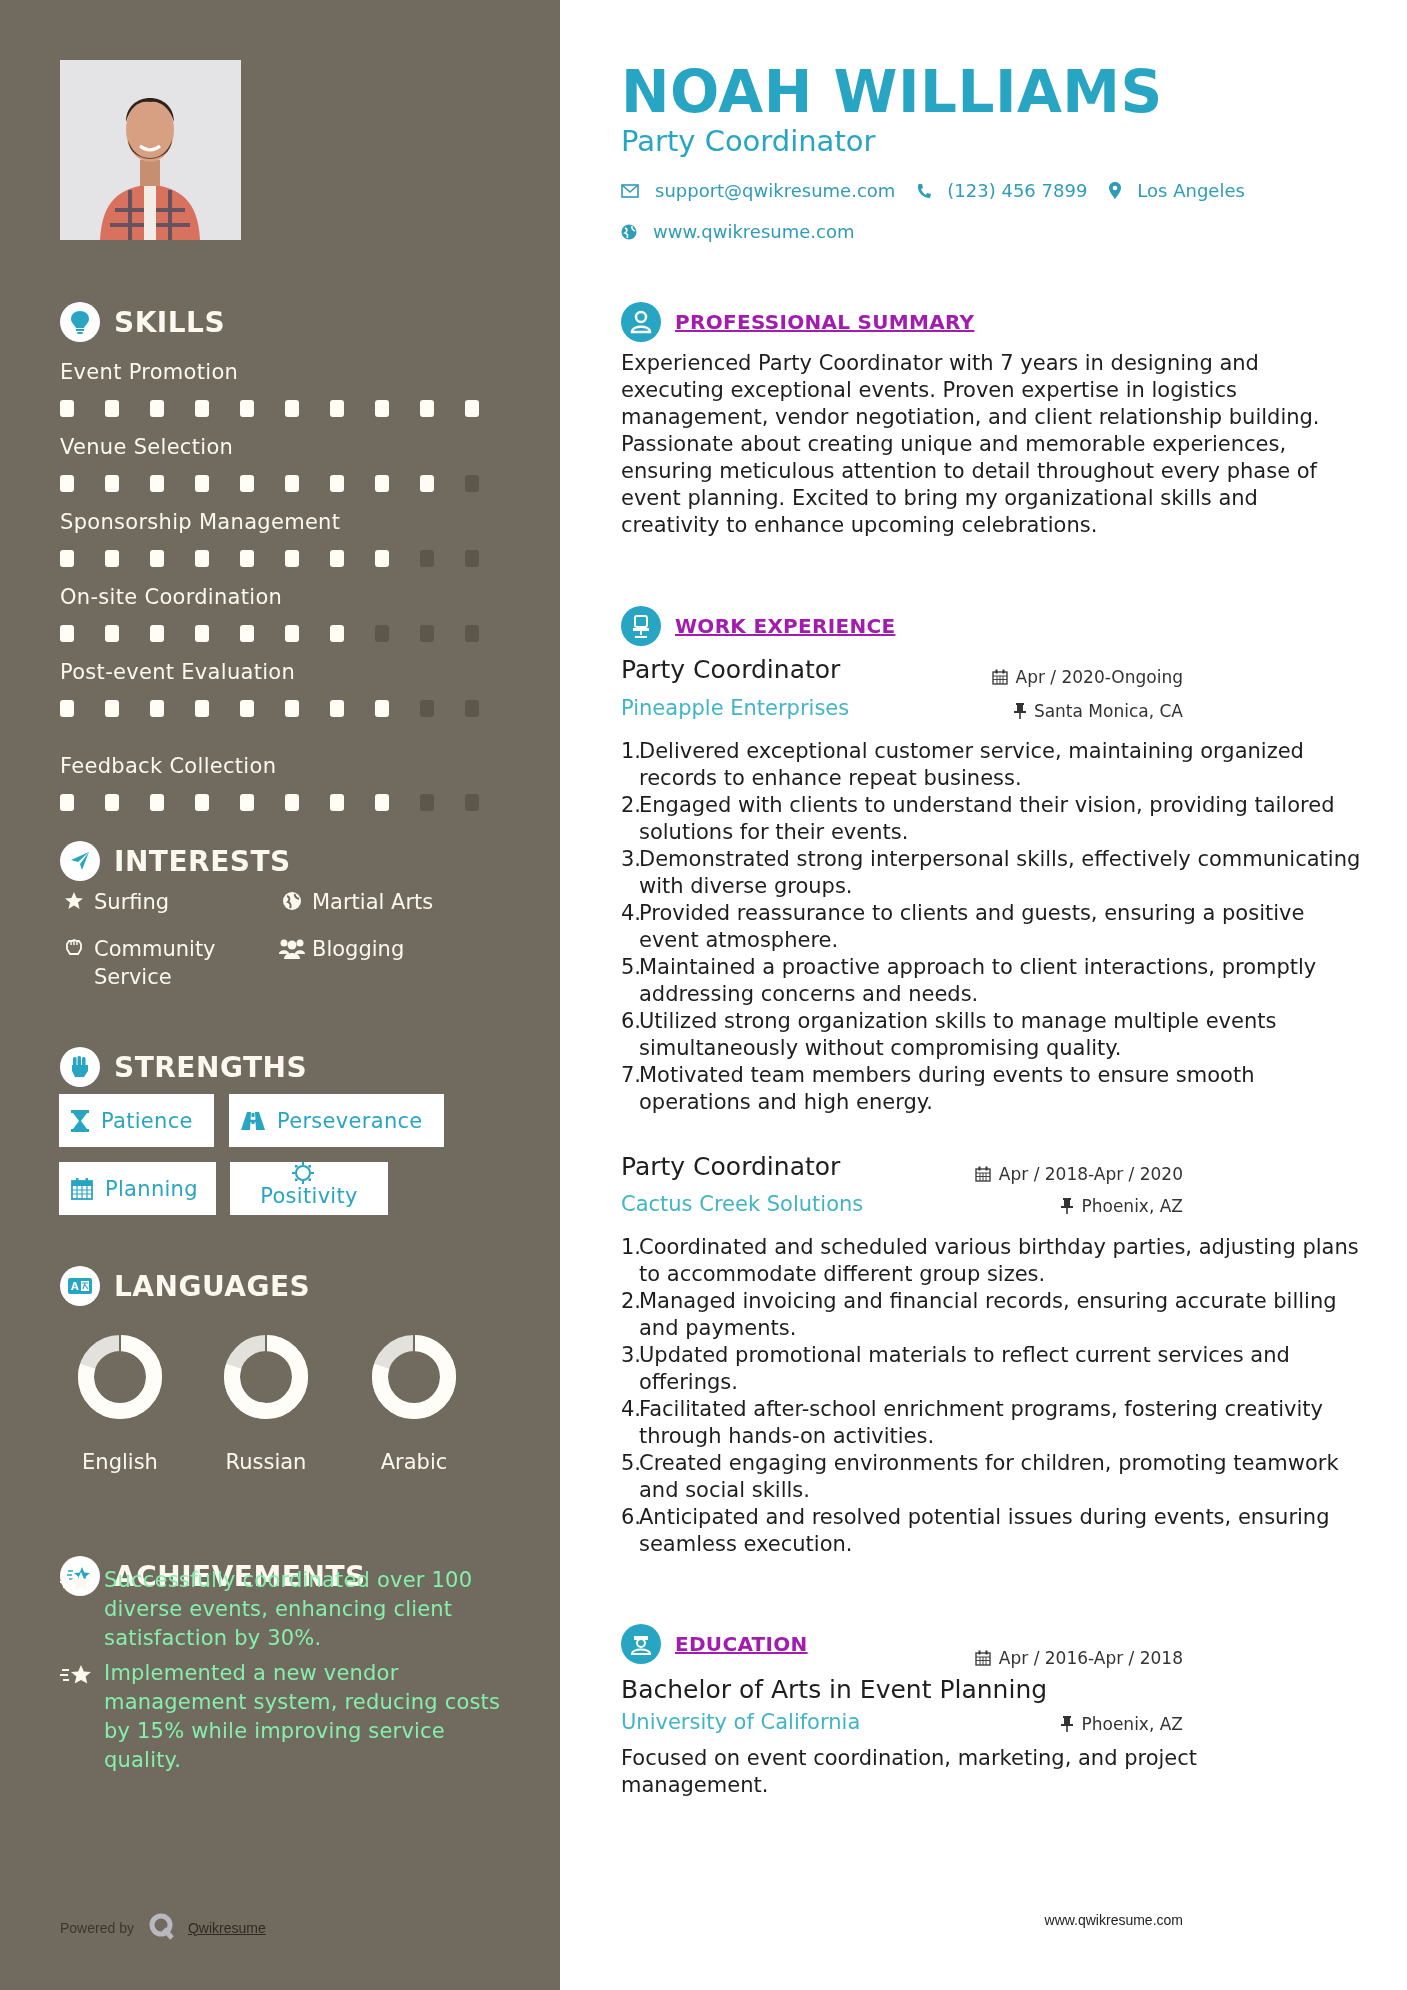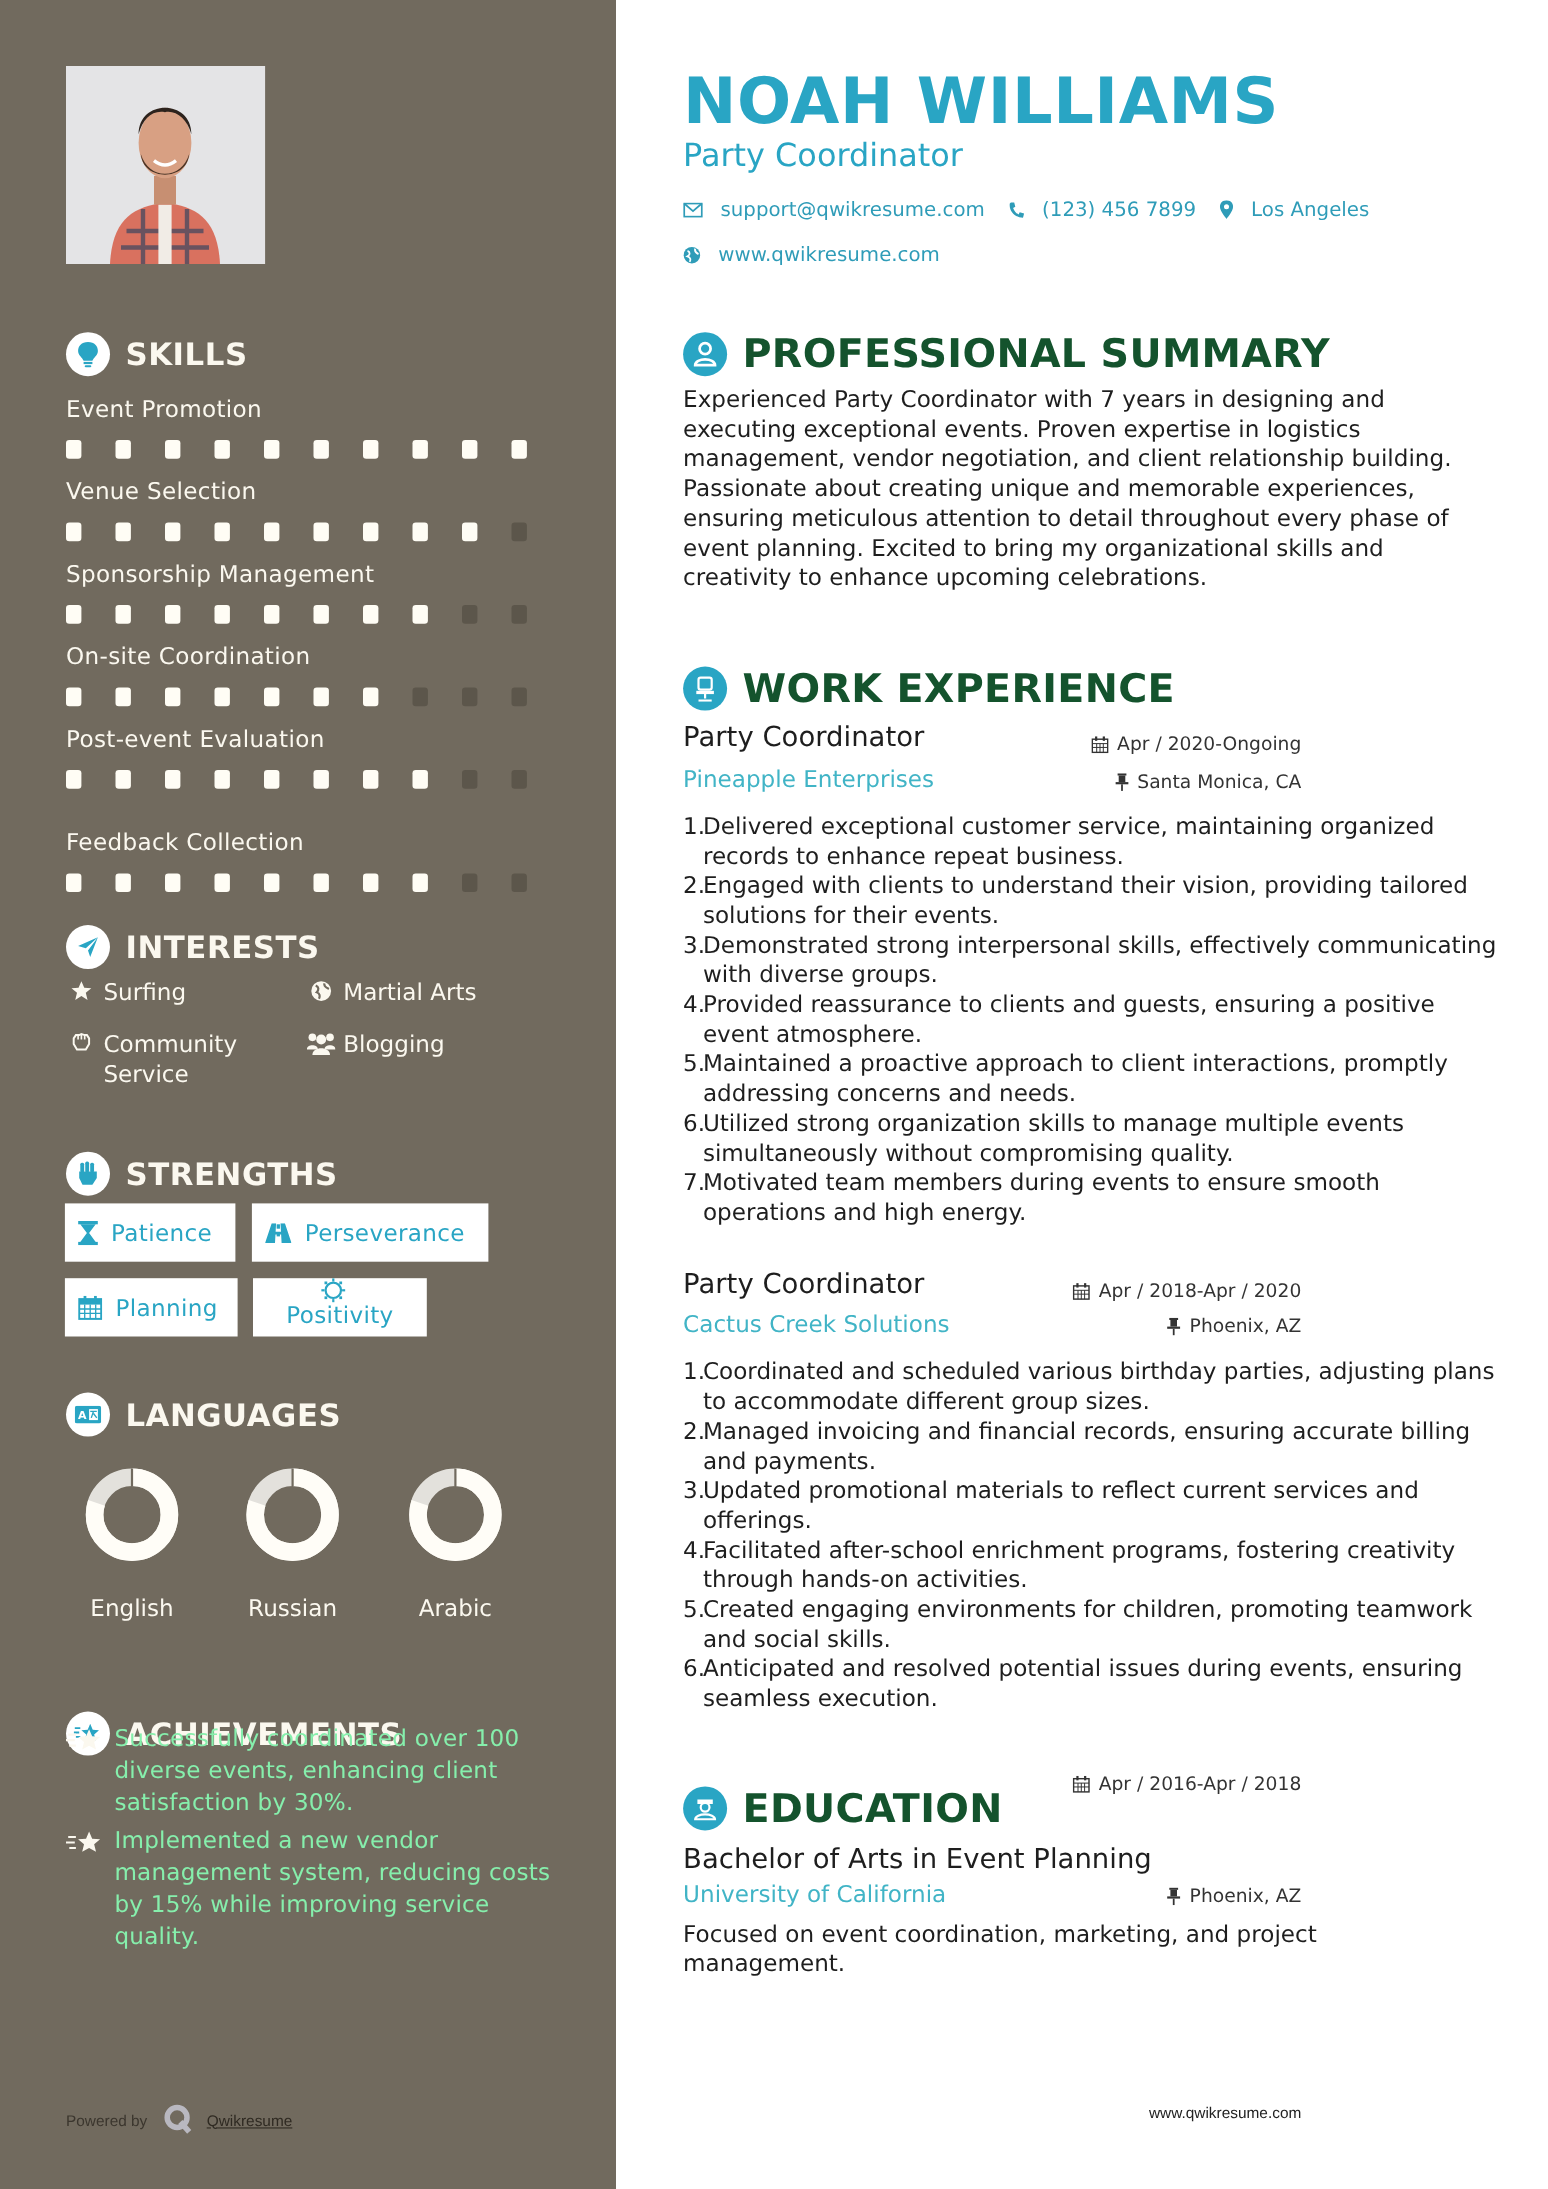--- a/index.html
+++ b/index.html
@@ -43,21 +43,21 @@
 
   
   .name { position: absolute; left: 61px; top: 58px; font-family: "DejaVu Sans", sans-serif; font-weight: bold; font-size: 58px; color: #29a5c4; letter-spacing: 0.5px; line-height: 68px; white-space: nowrap; }
   .title { position: absolute; left: 61px; top: 122px; font-size: 29px; color: #29a5c4; line-height: 38px; }
   .contact { position: absolute; left: 61px; display: flex; align-items: center; font-size: 18px; color: #2f9cb8; white-space: nowrap; }
   .contact .ic { margin-right: 16px; display: flex; }
   .contact .item { display: flex; align-items: center; margin-right: 22px; }
 
   .main-heading { position: absolute; left: 61px; display: flex; align-items: center; height: 40px; }
   .main-heading .hicon { width: 40px; height: 40px; border-radius: 50%; background: #29a5c4; display: flex; align-items: center; justify-content: center; margin-right: 14px; }
-  .main-heading .htxt { font-weight: bold; font-size: 36px; color: #14532d; letter-spacing: 0.3px; }
+  .main-heading .htxt { font-weight: bold; font-size: 20px; color: #a21caf; letter-spacing: 0.3px; text-decoration: underline; }
 
   .summary { position: absolute; left: 61px; top: 350px; width: 740px; font-size: 21px; line-height: 27px; color: #1e1e1e; }
 
   .job-title { position: absolute; left: 61px; font-size: 25px; color: #1e1e1e; }
   .company { position: absolute; left: 61px; font-size: 21px; color: #41b4c6; }
   .meta { position: absolute; right: 60px; font-size: 17px; color: #333; display: flex; align-items: center; white-space: nowrap; }
   .meta .ic { margin-right: 8px; display: flex; }
 
   .bullets { position: absolute; left: 61px; width: 745px; font-size: 21px; line-height: 27px; color: #1e1e1e; list-style: none; }
   .bullets li { display: flex; }
@@ -545,21 +545,21 @@
     <span class="hicon">
         <svg width="22" height="22" viewBox="0 0 22 22">
           <path d="M4 3 L18 3 L18 7 L4 7 Z" fill="#fff"></path>
           <circle cx="11" cy="10" r="4" fill="none" stroke="#fff" stroke-width="2"></circle>
           <path d="M2 21 C2 15 20 15 20 21 Z" fill="none" stroke="#fff" stroke-width="2"></path>
         </svg>
       </span>
     <span class="htxt">EDUCATION</span>
   </div>
   <div class="job-title" style="top:1675px;">Bachelor of Arts in Event Planning</div>
-  <div class="meta" style="top:1612px;">
+  <div class="meta" style="top:1648px;">
     <span class="ic">
         <svg width="16" height="16" viewBox="0 0 16 16">
           <rect x="1" y="3" width="14" height="12" fill="none" stroke="#333" stroke-width="1.3"></rect>
           <rect x="3.5" y="0.5" width="2" height="4" fill="#333"></rect>
           <rect x="10.5" y="0.5" width="2" height="4" fill="#333"></rect>
           <path d="M1 7 L15 7 M1 10.5 L15 10.5 M5 7 L5 15 M8 7 L8 15 M11 7 L11 15" stroke="#333" stroke-width="0.9"></path>
         </svg>
       </span>
     <span>Apr / 2016-Apr / 2018</span>
   </div>

